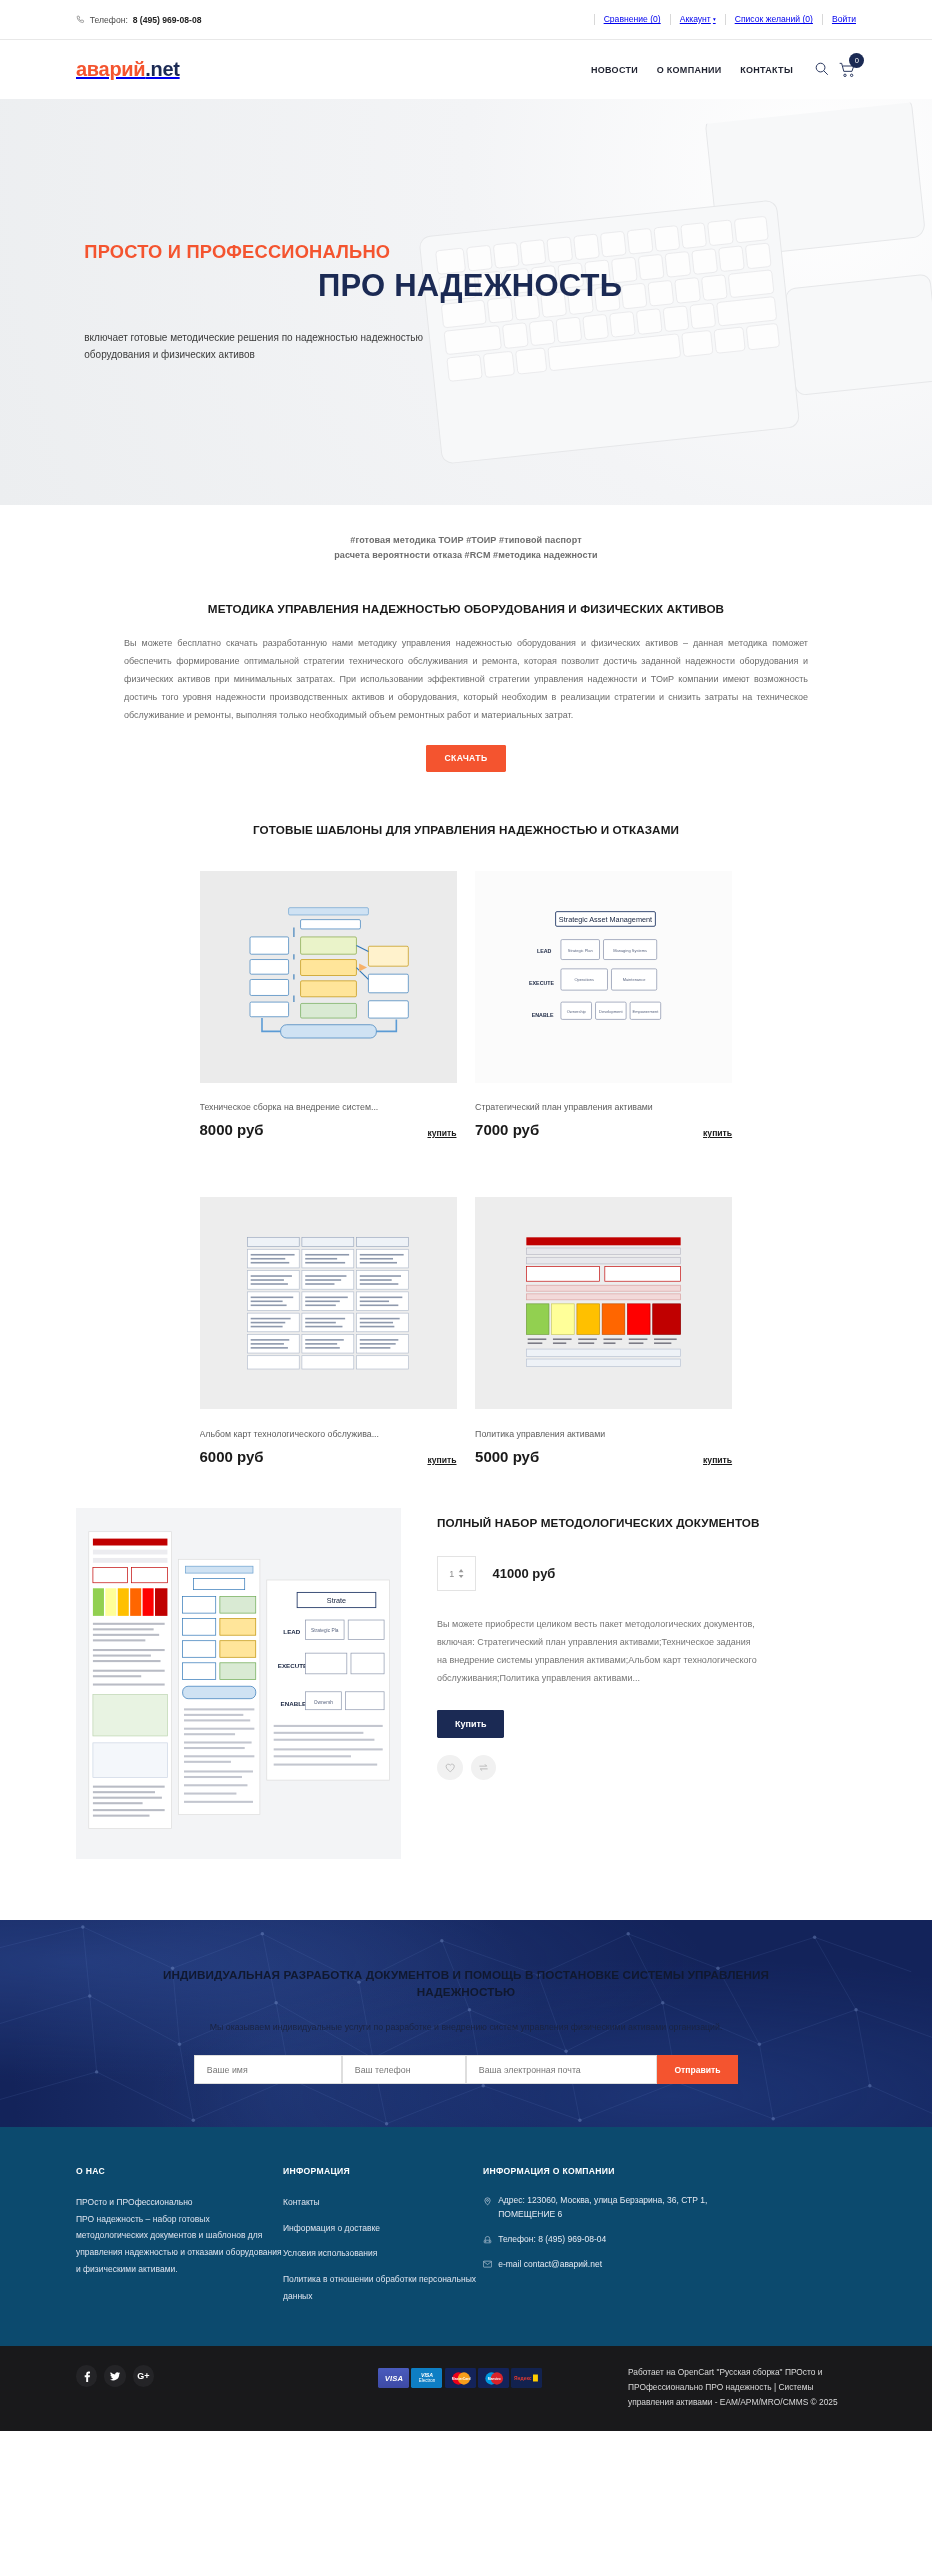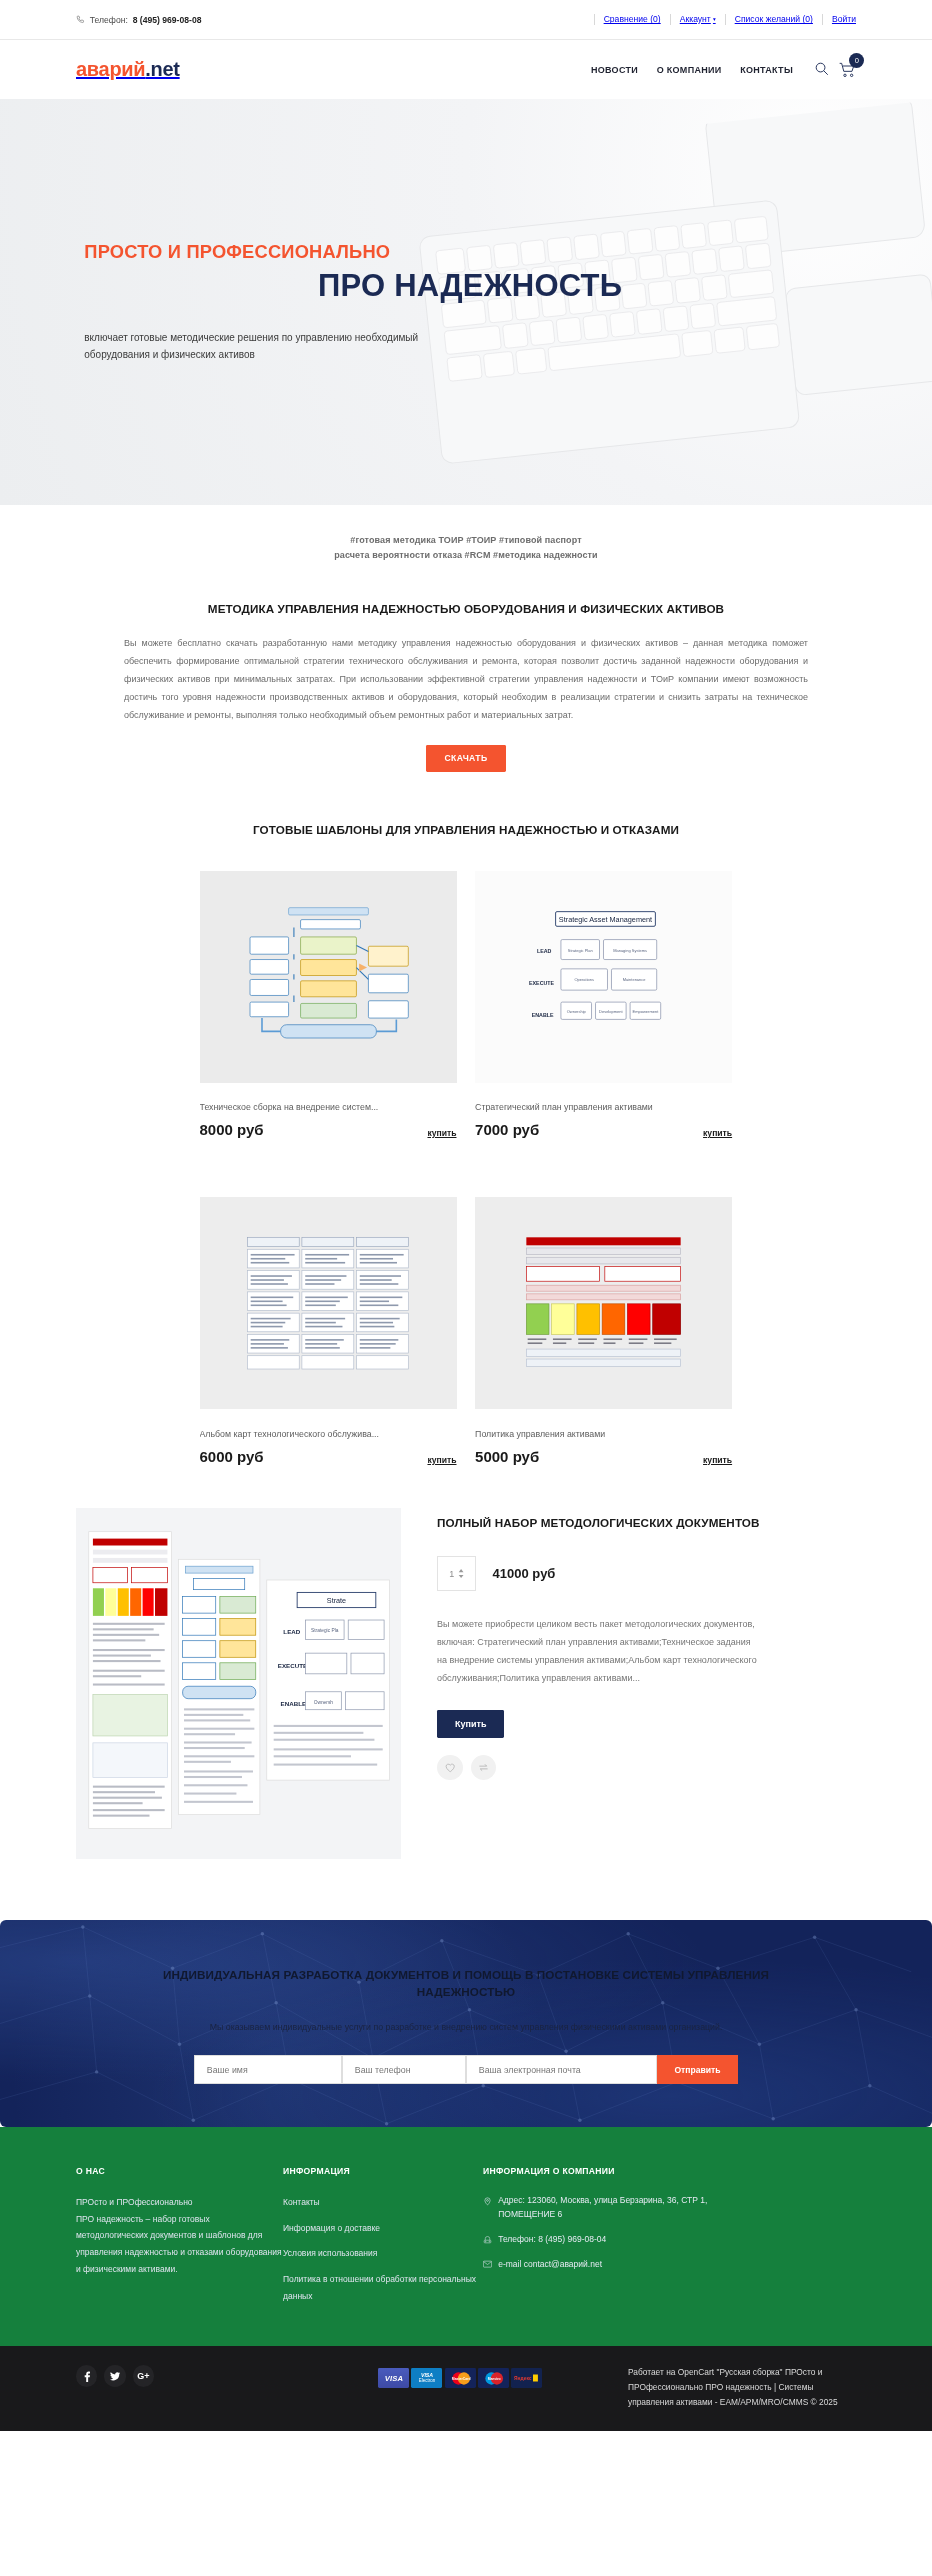--- a/index.html
+++ b/index.html
@@ -150,21 +150,20 @@
   
   .cta {
     margin-top: 61px;
     background: #13235a;
     background-image:
       radial-gradient(ellipse at 8% 20%, rgba(60,95,175,.40) 0%, rgba(19,35,90,0) 52%),
       radial-gradient(ellipse at 72% 85%, rgba(45,80,160,.38) 0%, rgba(19,35,90,0) 55%),
       radial-gradient(circle at 30% 75%, rgba(70,110,190,.22) 0%, rgba(19,35,90,0) 40%);
     position: relative; overflow: hidden;
     padding: 46px 0 43px;
-    border-radius: 6px;
   }
   .cta-net { position: absolute; inset: 0; opacity: .5; }
   .cta-inner { position: relative; z-index: 2; width: 780px; margin: 0 auto; text-align: center; }
   .cta-title {
     font-size: 11.7px; font-weight: bold; text-transform: uppercase;
     color: #10182f; line-height: 1.5; letter-spacing: 0.1px;
     width: 691px; margin: 0 auto;
   }
   .cta-sub { margin-top: 21px; font-size: 8.8px; color: #1a2340; }
   .cta-form { margin-top: 23.5px; display: flex; gap: 0; justify-content: center; }
@@ -175,21 +174,21 @@
   }
   .in-name { width: 148px; } .in-phone { width: 124px; } .in-mail { width: 191px; }
   .cta-form input::placeholder { color: #777; }
   .btn-send {
     height: 29px; background: #f4542f; color: #fff; border: none;
     font-family: inherit; font-size: 8.6px; font-weight: bold;
     padding: 0 17.3px; cursor: pointer;
   }
 
   
-  .footer { background: #15803d; padding: 39px 0 33px; }
+  .footer { background: #0c4a6e; padding: 39px 0 33px; }
   .footer-inner { width: 780px; margin: 0 auto; display: flex; }
   .fcol { color: #e6eaf3; }
   .fcol:nth-child(1) { width: 207px; }
   .fcol:nth-child(2) { width: 200px; }
   .fcol:nth-child(3) { width: 276px; }
   .fcol h4 {
     font-size: 8.6px; font-weight: bold; text-transform: uppercase;
     letter-spacing: 0.3px; margin-bottom: 18px; color: #fff;
   }
   .fcol p, .fcol a { font-size: 8.5px; line-height: 1.95; color: #dfe4ef; text-decoration: none; display:block; }
@@ -345,21 +344,21 @@
         <rect class="kb-key" x="209" y="298" width="190" height="34" rx="5"></rect>
         <rect class="kb-key" x="404" y="298" width="42" height="34" rx="5"></rect>
         <rect class="kb-key" x="451" y="298" width="42" height="34" rx="5"></rect>
         <rect class="kb-key" x="498" y="298" width="45" height="34" rx="5"></rect>
       </g>
     </g>
   </svg>
   <div class="hero-inner">
     <div class="hero-sub1">ПРОСТО И ПРОФЕССИОНАЛЬНО</div>
     <h1 class="hero-title">ПРО НАДЕЖНОСТЬ</h1>
-    <p class="hero-desc">включает готовые методические решения по управлению необходимый оборудования и физических активов</p>
+    <p class="hero-desc">включает готовые методические решения по надежностью надежностью оборудования и физических активов</p>
   </div>
 </section>
 
 <div class="tags">
   <span class="tl">#готовая методика ТОИР #ТОИР #типовой паспорт</span>
   <span class="tl">расчета вероятности отказа #RCM #методика надежности</span>
 </div>
 
 <section class="method">
   <h2 class="sec-title">МЕТОДИКА УПРАВЛЕНИЯ НАДЕЖНОСТЬЮ ОБОРУДОВАНИЯ И ФИЗИЧЕСКИХ АКТИВОВ</h2>

